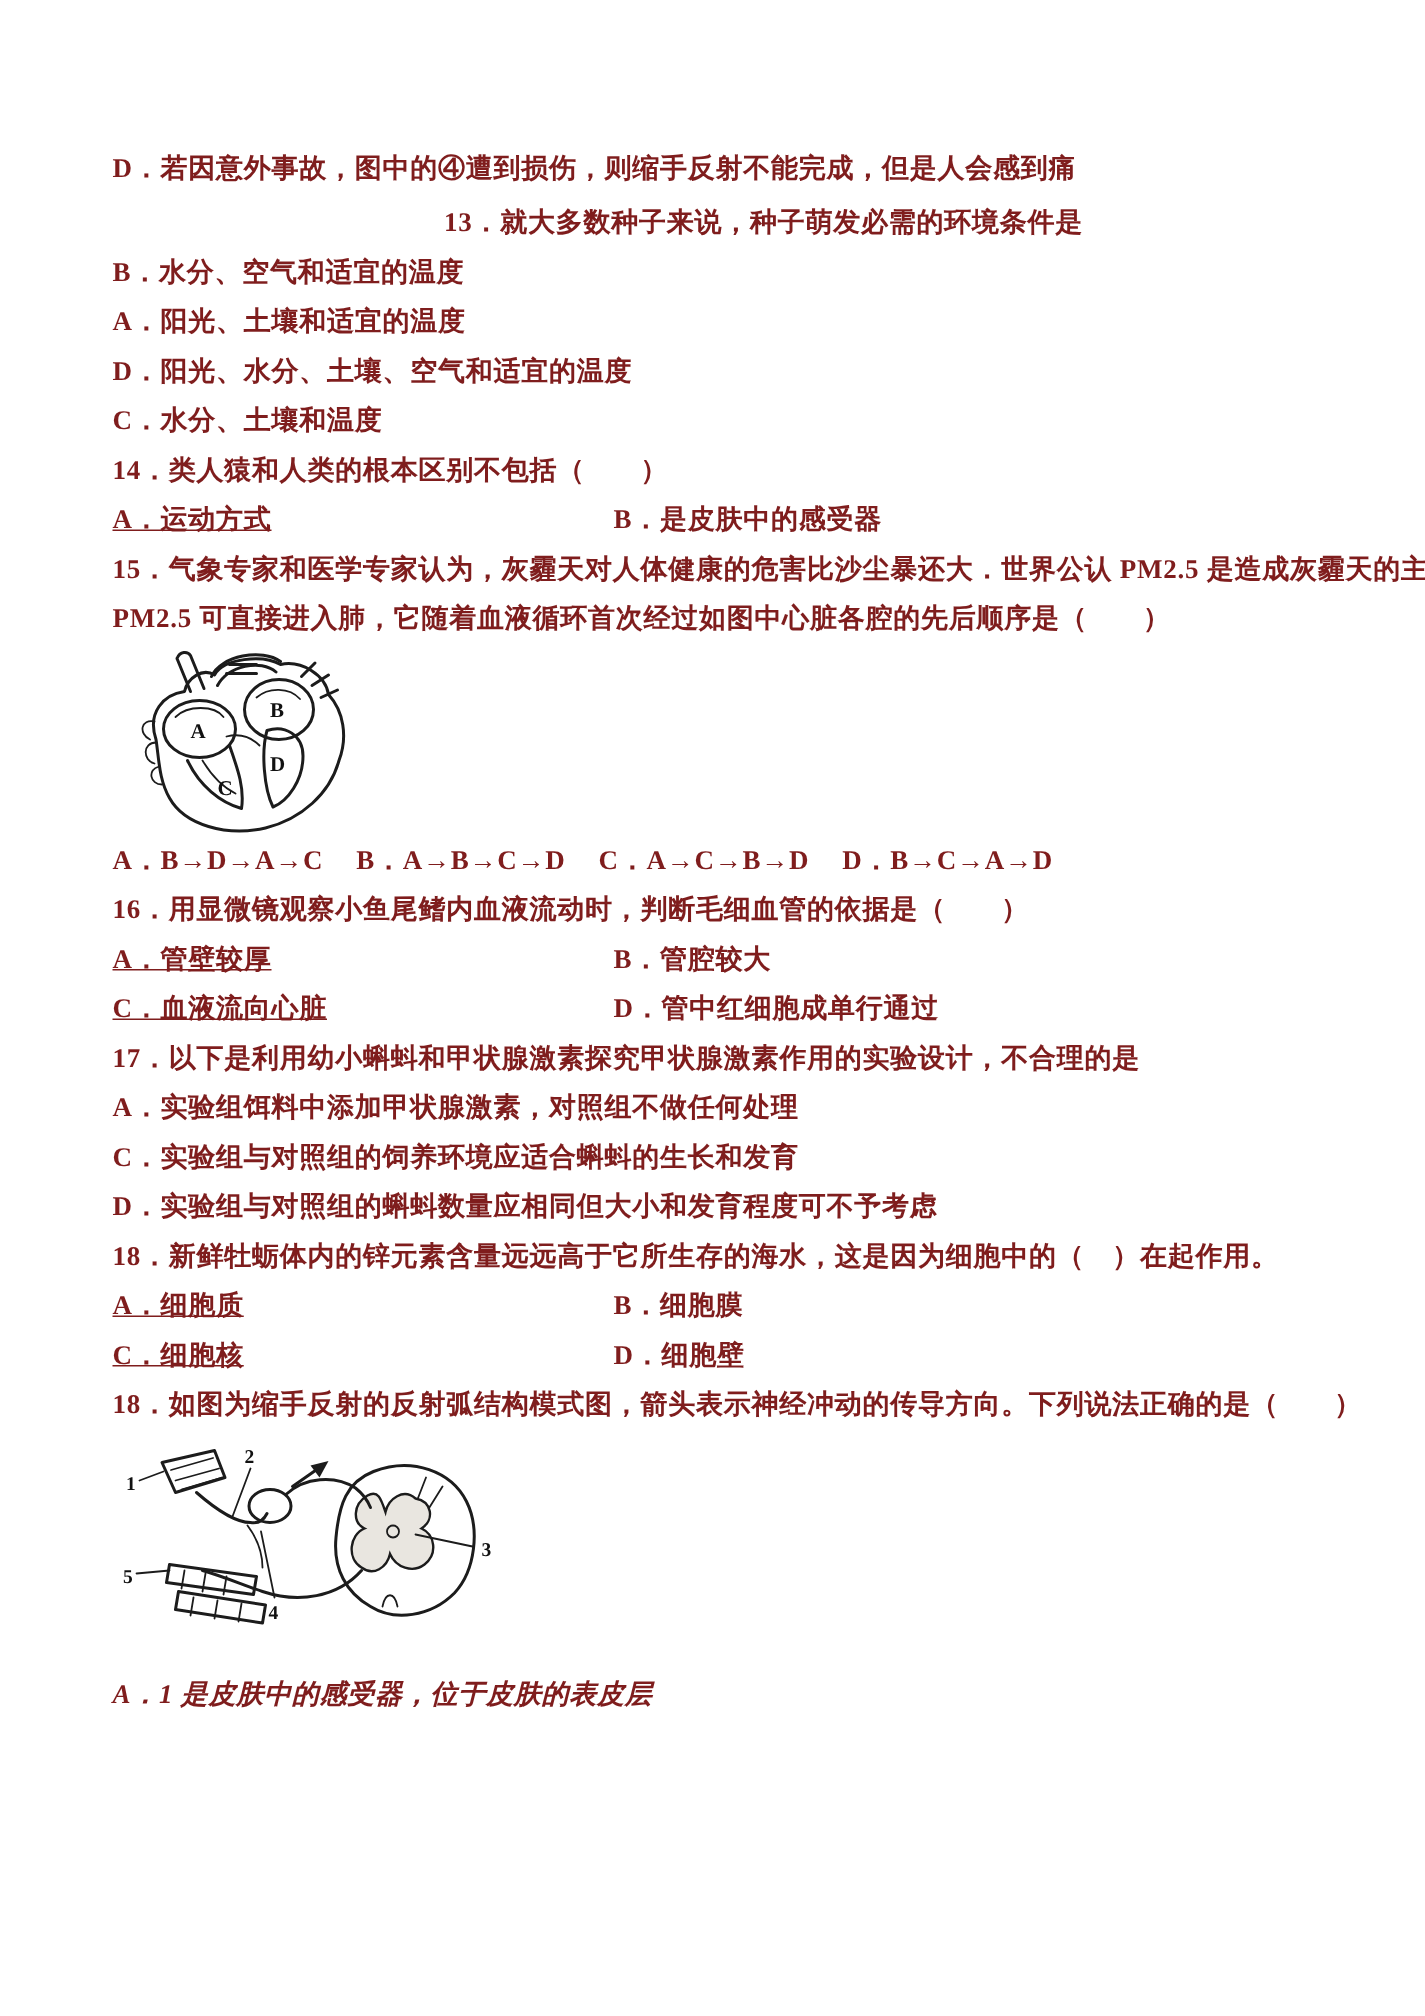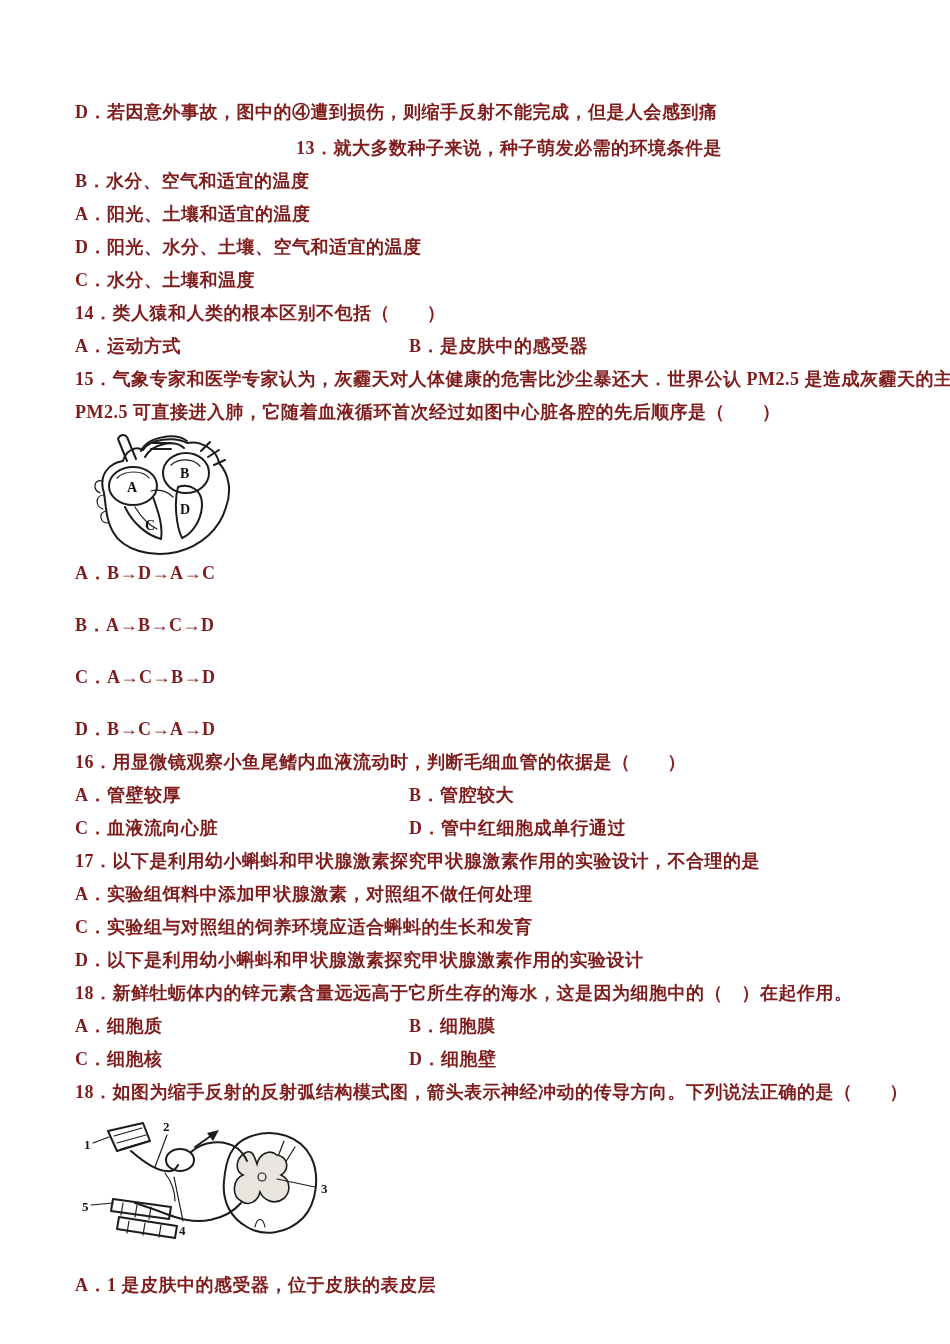--- a/index.html
+++ b/index.html
@@ -18,24 +18,24 @@
     font-size:18px;
     line-height:20px;
     font-weight:700;
     margin:0 0 13px 0;
     letter-spacing:0.5px;
     white-space:nowrap;
   }
   .mt16{margin-top:16px;text-align:center;}
   .mt9{margin-top:9px;}
   .mt5{margin-top:5px;}
-  .mt26{margin-top:26px;}
+  .mt26{margin-top:26px;font-style:italic;}
   .cols{display:flex;}
-  .cols .c1{flex:0 0 334px;width:334px;}
-  .inline-opts{display:flex;gap:32px;flex-direction:column;}
+  .cols .c1{flex:0 0 334px;width:334px;text-decoration:underline;}
+  .inline-opts{display:flex;gap:22px;}
   .fig{display:block;}
   .fig-heart{width:150px;height:134px;margin:-6px 0 0 14px;}
   .fig-reflex{width:262px;height:134px;margin:4px 0 8px 4px;}
   svg text{font-family:"Liberation Serif","DejaVu Serif",serif;font-weight:700;fill:#111;}
   .sk{stroke:#1c1c1c;fill:none;stroke-width:2;stroke-linecap:round;stroke-linejoin:round;}
   .sk-thin{stroke:#1c1c1c;fill:none;stroke-width:1.2;stroke-linecap:round;}
   .gray-matter{fill:#e9e6e0;stroke:#1c1c1c;stroke-width:1.6;}
 </style>
 </head>
 <body>
@@ -98,21 +98,21 @@
     <span>B．管腔较大</span>
   </div>
   <div class="t cols">
     <span class="c1">C．血液流向心脏</span>
     <span>D．管中红细胞成单行通过</span>
   </div>
 
   <div class="t">17．以下是利用幼小蝌蚪和甲状腺激素探究甲状腺激素作用的实验设计，不合理的是</div>
   <div class="t">A．实验组饵料中添加甲状腺激素，对照组不做任何处理</div>
   <div class="t">C．实验组与对照组的饲养环境应适合蝌蚪的生长和发育</div>
-  <div class="t">D．以下是利用幼小蝌蚪和甲状腺激素探究甲状腺激素作用的实验设计</div>
+  <div class="t">D．实验组与对照组的蝌蚪数量应相同但大小和发育程度可不予考虑</div>
 
   <div class="t mt5">18．新鲜牡蛎体内的锌元素含量远远高于它所生存的海水，这是因为细胞中的（　）在起作用。</div>
   <div class="t cols">
     <span class="c1">A．细胞质</span>
     <span>B．细胞膜</span>
   </div>
   <div class="t cols">
     <span class="c1">C．细胞核</span>
     <span>D．细胞壁</span>
   </div>

